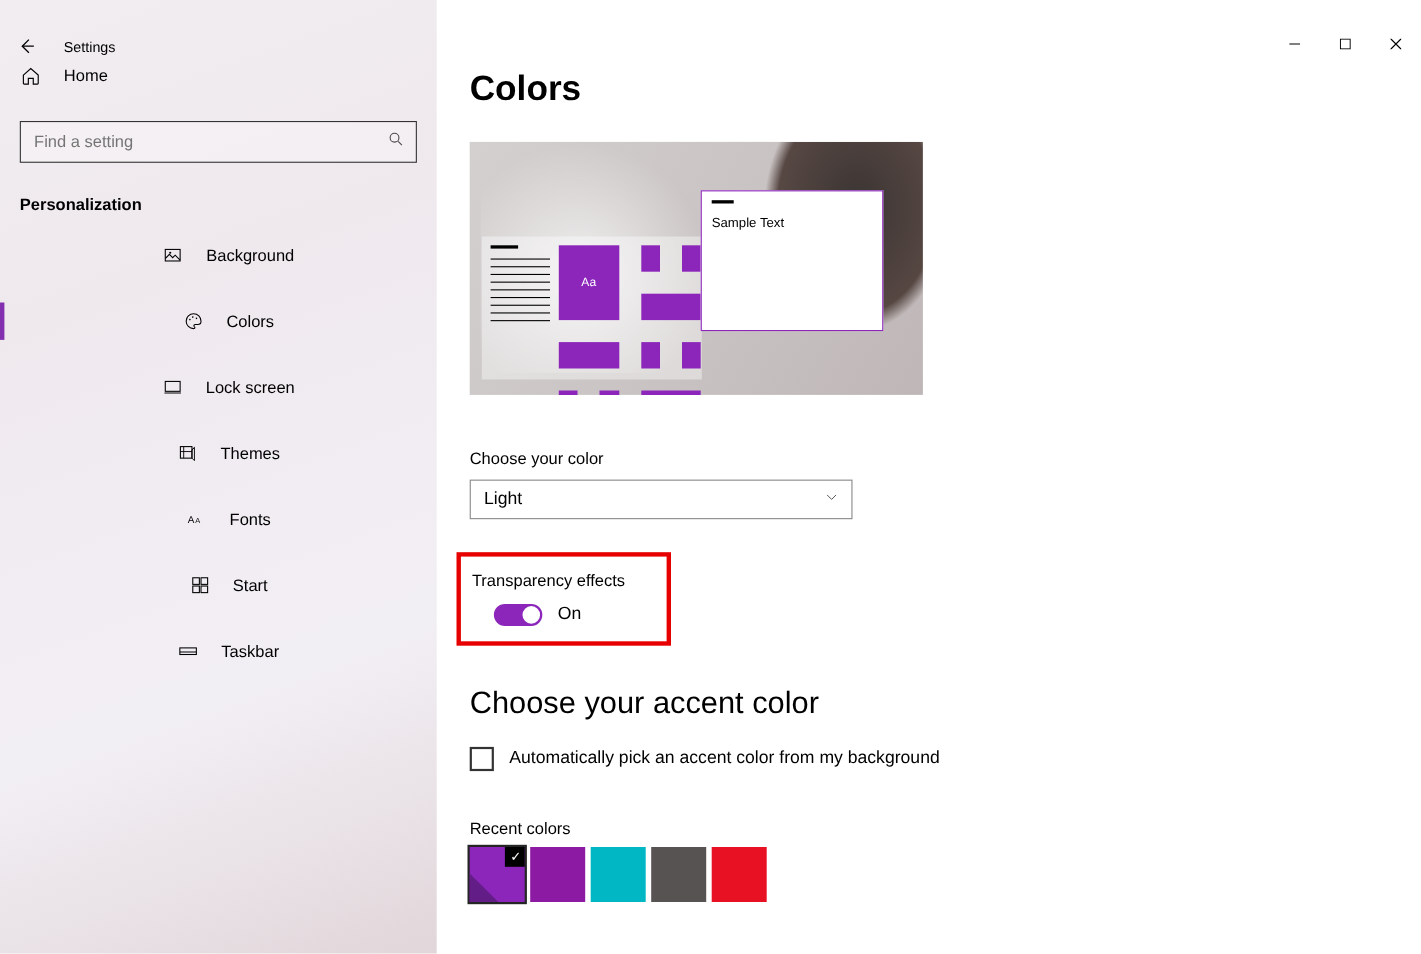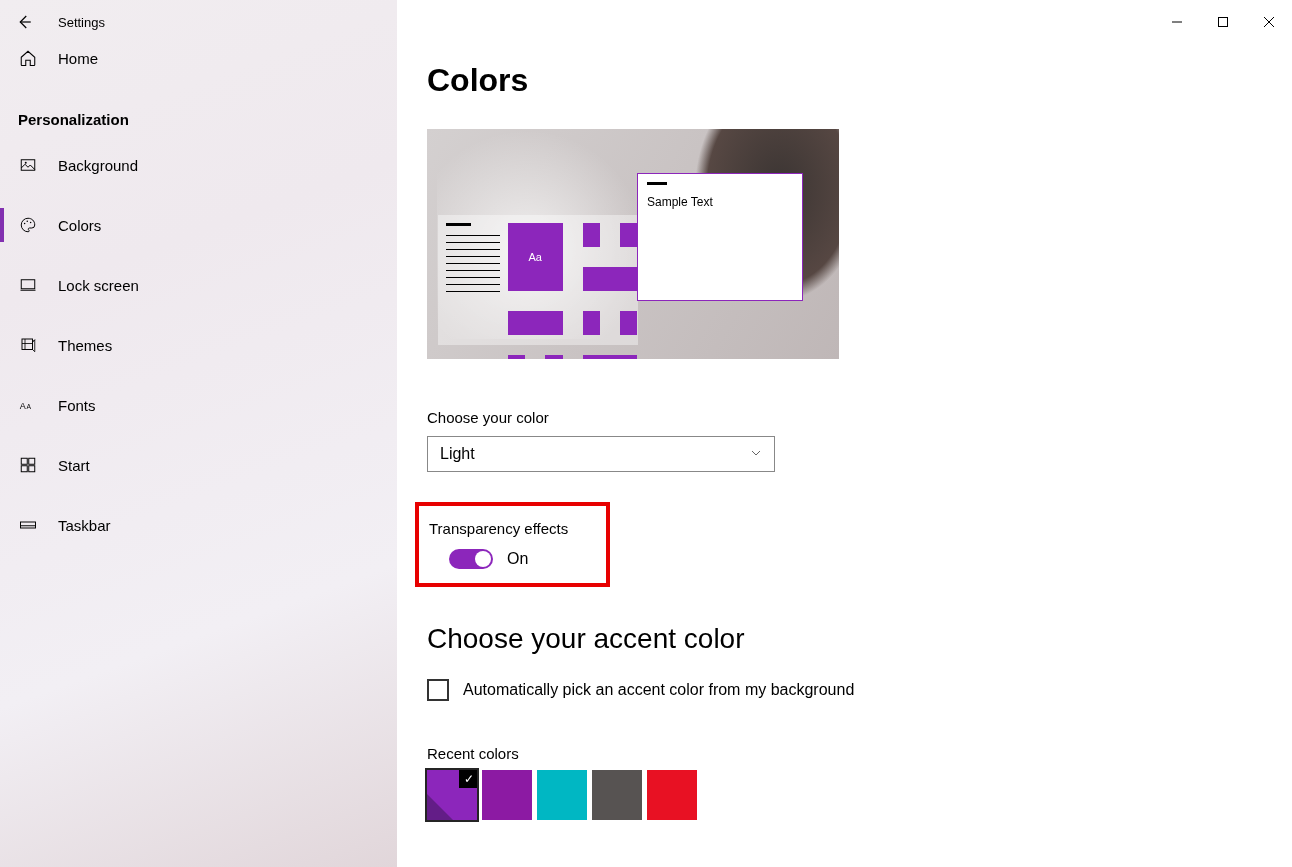--- a/index.html
+++ b/index.html
@@ -1,40 +1,40 @@
 <!DOCTYPE html>
 <html><head>
 <meta charset="utf-8">
 <style>
 * { box-sizing: border-box; margin: 0; padding: 0; font-family: "Segoe UI", Arial, sans-serif; }
 html, body { height: 100%; width: 100%; background: #fff; color: #000; }
 .window { width: 1292px; height: 867px; position: relative; overflow: hidden; display: flex; }
 
-.titlebar { position: absolute; top: 0; left: 0; right: 0; height: 44px; display: flex; align-items: center; z-index: 5; }
+.titlebar { position: absolute; top: 12px; left: 0; right: 0; height: 44px; display: flex; align-items: flex-end; z-index: 5; }
 .title-left { display: flex; align-items: center; padding-left: 10px; gap: 20px; }
 .back-btn { width: 28px; height: 28px; display: flex; align-items: center; justify-content: center; cursor: pointer; }
 .back-btn svg { width: 18px; height: 18px; }
 .app-title { font-size: 13px; }
 .title-right { margin-left: auto; display: flex; }
 .caption-btn { width: 46px; height: 32px; display: flex; align-items: center; justify-content: center; cursor: pointer; }
 .caption-btn svg { width: 10px; height: 10px; }
 
-.sidebar { width: 397px; height: 100%; background: linear-gradient(160deg, #f1edf0 0%, #efe9ee 30%, #f2eff4 70%, #e1d6da 100%); padding-top: 29px; position: relative; }
+.sidebar { width: 397px; height: 100%; background: linear-gradient(160deg, #f1edf0 0%, #efe9ee 30%, #f2eff4 70%, #e1d6da 100%); padding-top: 40px; position: relative; }
 .home-row, .nav-row { display: flex; align-items: center; height: 46px; padding-left: 18px; gap: 20px; cursor: pointer; font-size: 15px; }
 .home-row { margin-top: 6px; }
 .nav-icon { width: 20px; height: 20px; display: flex; align-items: center; justify-content: center; }
 .nav-icon svg { width: 18px; height: 18px; }
 .search-wrap { margin: 18px 18px 0 18px; }
 .search-box { width: 100%; height: 38px; border: 1.5px solid #333; background: rgba(255,255,255,0.25); position: relative; }
 .search-input { width: calc(100% - 40px); height: 100%; border: none; background: transparent; padding: 0 12px; font-size: 15px; outline: none; }
 .search-icon { position: absolute; right: 10px; top: 50%; transform: translateY(-50%); }
 .search-icon svg { width: 16px; height: 16px; opacity: .7; }
 .section-header { font-weight: 600; font-size: 15px; padding: 30px 0 14px 18px; }
 .nav-list { display: flex; flex-direction: column; gap: 14px; }
-.nav-row { position: relative; }
+.nav-row { position: relative; justify-content: center; }
 .nav-row.active { font-weight: 400; }
 .nav-row.active::before { content: ""; position: absolute; left: 0; top: 6px; bottom: 6px; width: 4px; background: #8230b0; }
 
 .main { flex: 1; padding: 62px 30px 0 30px; position: relative; overflow: hidden; }
 .page-title { font-size: 32px; font-weight: 600; margin-bottom: 30px; }
 
 .preview { width: 412px; height: 230px; position: relative; background: linear-gradient(120deg, #d4d0d0, #bfb7b7); overflow: hidden; margin-bottom: 50px; }
 
 .wp-dark1 { position: absolute; right: 0; top: 0; width: 200px; height: 230px; background: radial-gradient(120px 160px at 140px 60px, #2b2523 0%, #4a3a35 60%, transparent 70%); opacity: .9; }
 .wp-light { position: absolute; left: 10px; top: 0; width: 210px; height: 210px; background: radial-gradient(circle at 90px 120px, rgba(255,255,255,0.7), transparent 70%); }
@@ -108,20 +108,29 @@
 
   <div class="sidebar">
     <div class="home-row">
       <span class="nav-icon">
           <svg viewBox="0 0 24 24">
             <path d="M3 11l9-8 9 8v10a1 1 0 0 1-1 1h-5v-7h-6v7H4a1 1 0 0 1-1-1z" fill="none" stroke="#000" stroke-width="1.4"></path>
           </svg>
         </span>
       <span>Home</span>
     </div>
+    <div class="search-wrap">
+      <div class="search-box">
+        <input class="search-input" placeholder="Find a setting" style="">
+        <span class="search-icon"><svg viewBox="0 0 24 24">
+              <circle cx="10" cy="10" r="6" stroke="#000" fill="none" stroke-width="1.5"></circle>
+              <path d="M15 15l5 5" stroke="#000" stroke-width="1.5"></path>
+            </svg></span>
+      </div>
+    </div>
     <div class="section-header">Personalization</div>
     <div class="nav-list">
       <div class="nav-row">
         <span class="nav-icon">
             <svg viewBox="0 0 24 24">
               <rect x="3" y="5" width="18" height="14" stroke="#000" fill="none" stroke-width="1.3"></rect>
               <path d="M3 16l5-5 4 4 3-3 6 6" stroke="#000" fill="none" stroke-width="1.3"></path>
               <circle cx="9" cy="9" r="1.3" fill="#000"></circle>
             </svg>
           </span>

